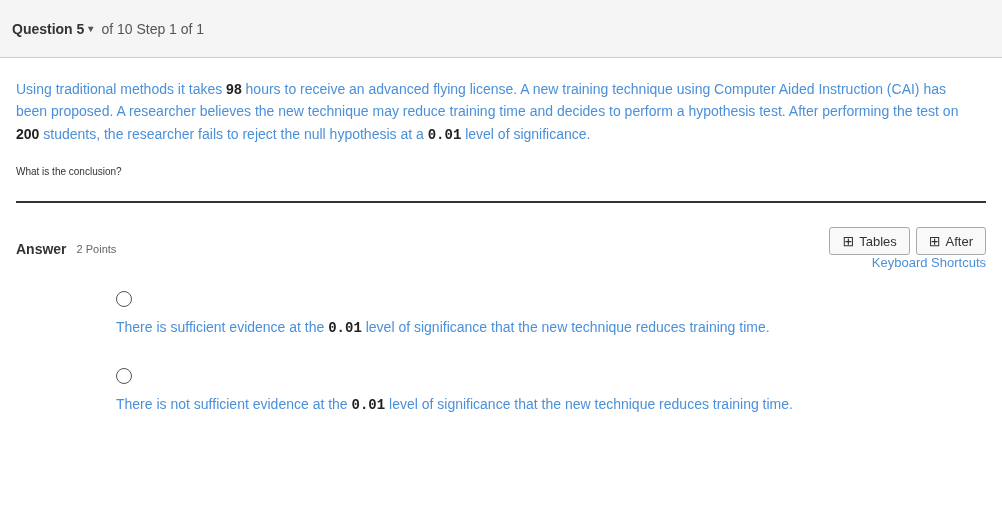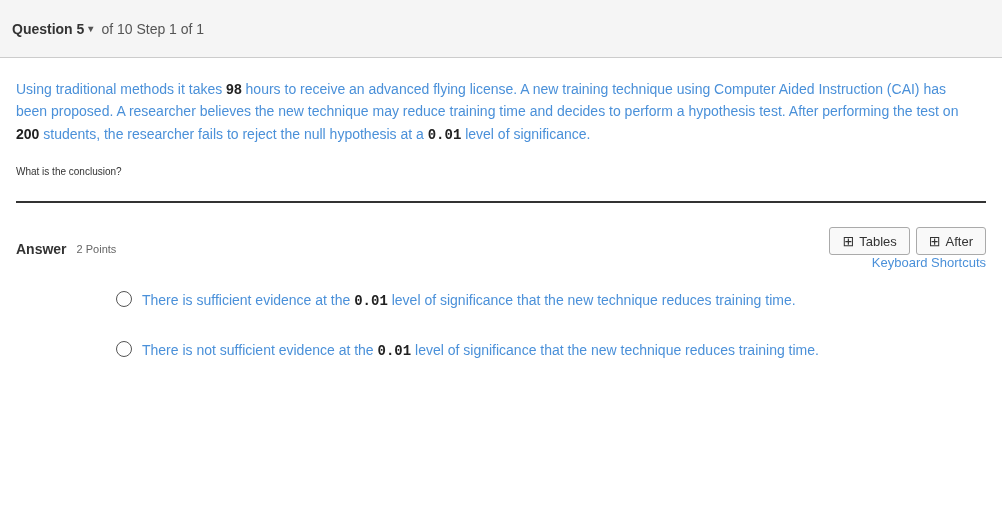--- a/index.html
+++ b/index.html
@@ -146,20 +146,21 @@
     .options-area {
       margin-top: 20px;
       padding-left: 100px;
     }
     .option-item {
       display: flex;
       align-items: flex-start;
       gap: 10px;
       margin-bottom: 28px;
       font-size: 14px;
+      flex-direction: column;
     }
     .radio-circle {
       width: 16px;
       height: 16px;
       border: 1.5px solid #555;
       border-radius: 50%;
       flex-shrink: 0;
       margin-top: 1px;
       background: #fff;
       cursor: pointer;

